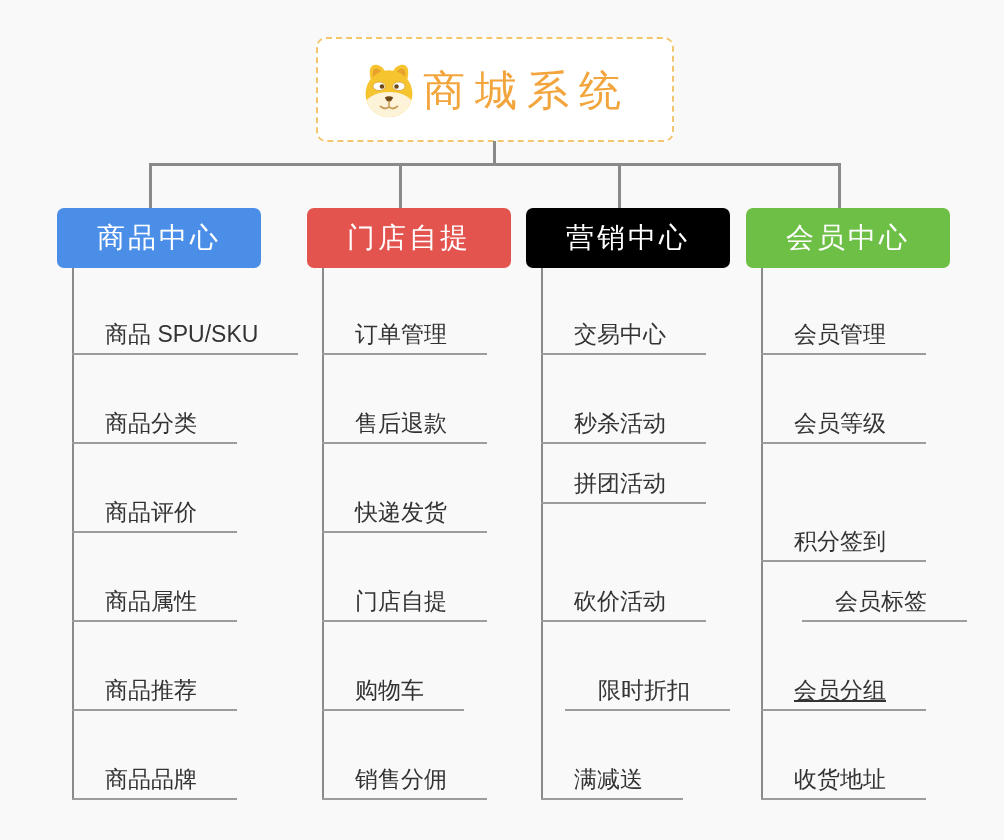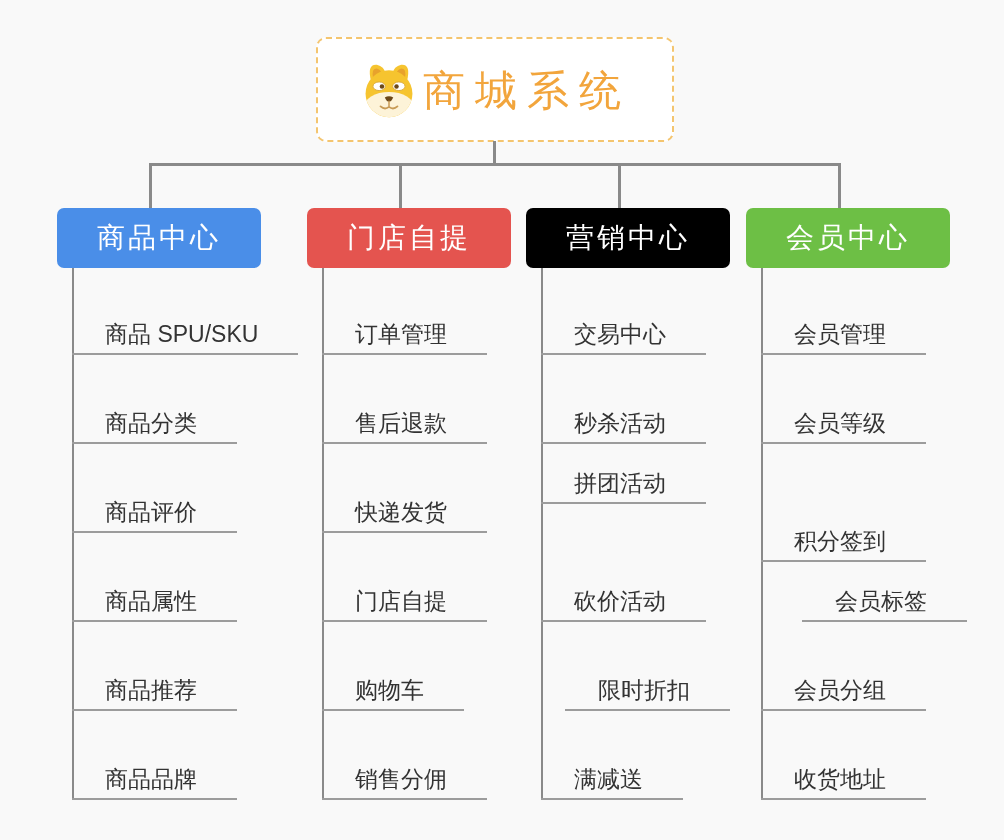--- a/index.html
+++ b/index.html
@@ -88,15 +88,15 @@
     <div class="child-topic" style="left: 541px; top: 588px;">砍价活动</div>
     <div class="child-topic" style="left: 541px; top: 677px; margin-left: 24px;">限时折扣</div>
     <div class="child-topic" style="left: 541px; top: 766px;">满减送</div>
     <div class="connector" style="left: 838px; top: 163px; width: 3px; height: 45px;"></div>
     <div class="connector" style="left: 761px; top: 268px; width: 2px; height: 532px;"></div>
     <div class="branch-box" style="left: 746px; background: rgb(109, 191, 69);">会员中心</div>
     <div class="child-topic" style="left: 761px; top: 321px;">会员管理</div>
     <div class="child-topic" style="left: 761px; top: 410px;">会员等级</div>
     <div class="child-topic" style="left: 761px; top: 528px;">积分签到</div>
     <div class="child-topic" style="left: 802px; top: 588px;">会员标签</div>
-    <div class="child-topic" style="left: 761px; top: 677px;">会员分组</div>
+    <div class="child-topic" style="left: 761px; top: 677px; text-decoration: underline;">会员分组</div>
     <div class="child-topic" style="left: 761px; top: 766px;">收货地址</div>
   </div>
 
 </body></html>

